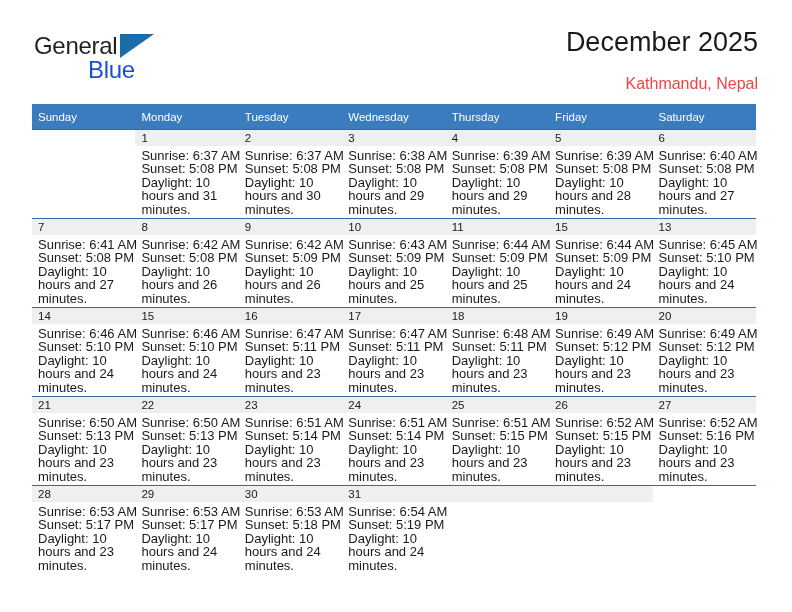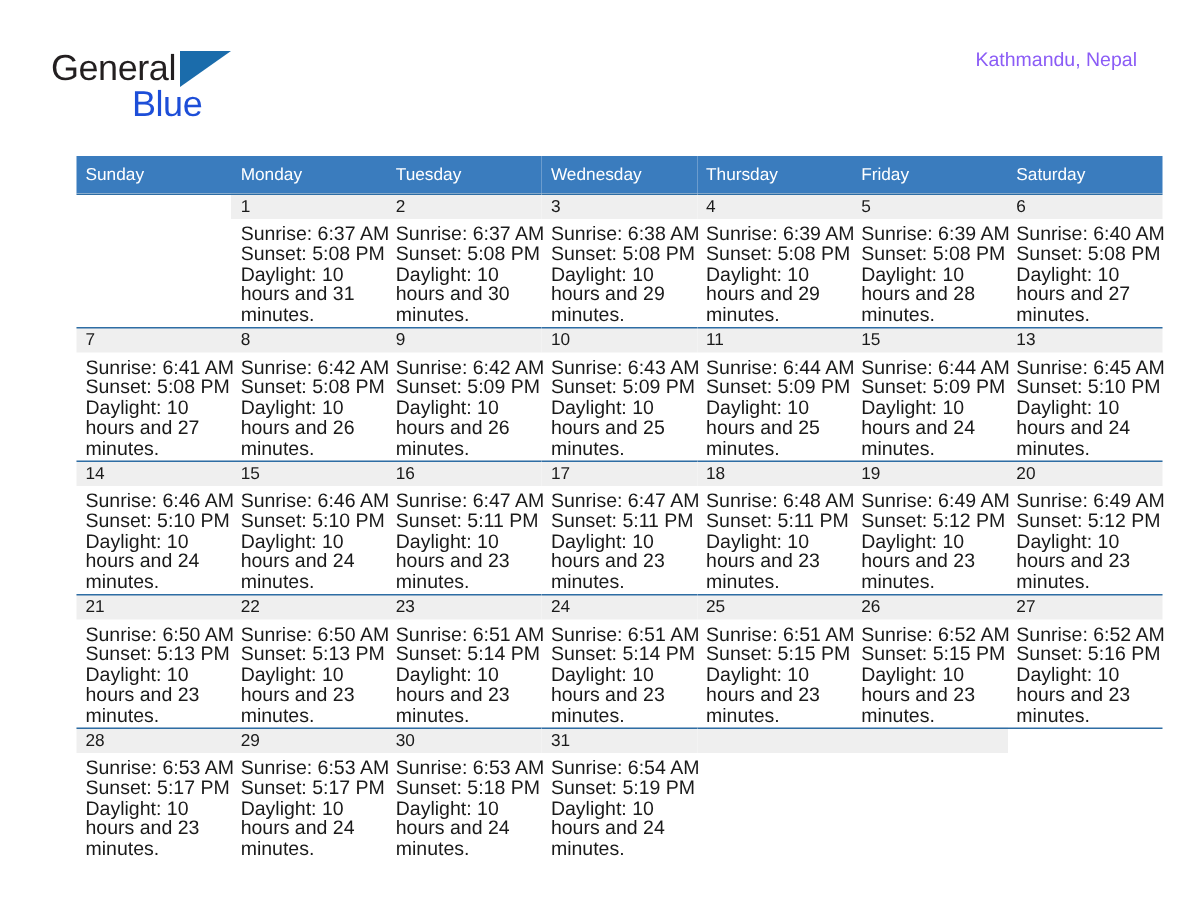--- a/index.html
+++ b/index.html
@@ -71,31 +71,31 @@
     text-align: right;
   }
   .cal-title {
     font-size: 27px;
     font-weight: normal;
     color: #1a1a1a;
     line-height: 32px;
     white-space: nowrap;
   }
   .cal-subtitle {
-    font-size: 13px;
-    color: #8b5cf6;
+    font-size: 16px;
+    color: #ef4444;
     line-height: 20px;
-    margin-top: 4px;
+    margin-top: 16px;
     white-space: nowrap;
   }
 
   
   .calendar {
     position: absolute;
-    left: 51px;
+    left: 32px;
     top: 104px;
     width: 724px;
     border-collapse: collapse;
     table-layout: fixed;
   }
   .calendar th {
     background: #3a7cbe;
     color: #ffffff;
     font-size: 11.5px;
     font-weight: normal;
@@ -150,20 +150,21 @@
 
   <div class="header">
 
     <div class="logo">
       <span class="logo-general">General</span>
       <span class="logo-triangle"></span>
       <span class="logo-blue">Blue</span>
     </div>
 
     <div class="title-block">
+      <div class="cal-title">December 2025</div>
       <div class="cal-subtitle">Kathmandu, Nepal</div>
     </div>
 
   </div>
 
   <table class="calendar">
     <thead>
       <tr>
         <th>Sunday</th>
         <th>Monday</th>

